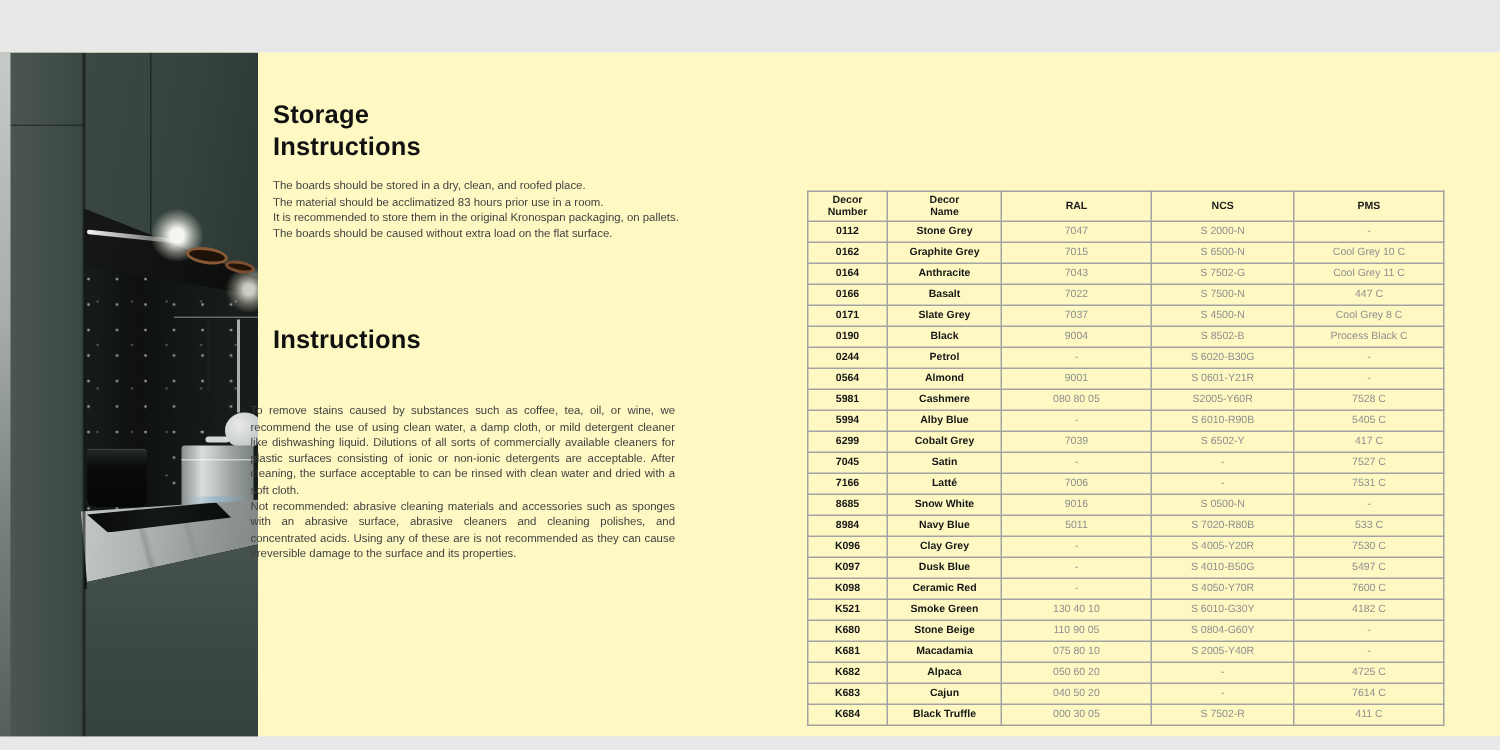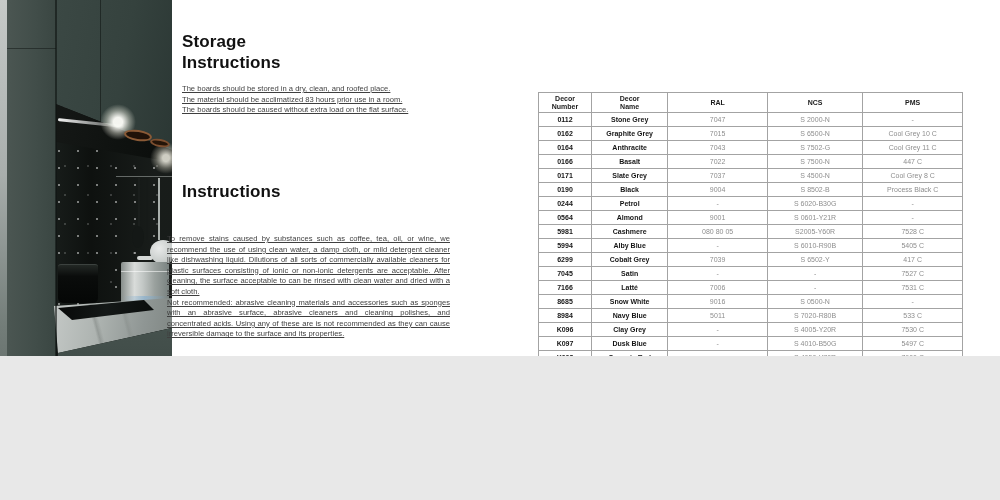--- a/index.html
+++ b/index.html
@@ -1,18 +1,18 @@
 <!DOCTYPE html>
 <html><head>
 <meta charset="utf-8">
 <style>
   html,body{margin:0;padding:0;background:#e8e8e8;}
   .page{
-    position:relative;width:1000px;height:356px;background:#ffffff;
-    overflow:hidden;font-family:"Liberation Sans",sans-serif;color:#1a1a1a;
+    position:relative;width:1000px;height:456px;background:#fef9c3;
+    overflow:hidden;font-family:"Liberation Sans",sans-serif;color:#1a1a1a;margin-top:35px;
   }
   
   .photo{position:absolute;left:0;top:0;width:172px;height:500px;overflow:hidden;background:#3e4a46;}
   .photo *{position:absolute;}
   .wall-strip{left:0;top:0;width:7px;height:500px;
     background:linear-gradient(180deg,#c6cac8 0%,#a8aeac 35%,#737d79 65%,#4b5551 100%);}
   .tall-cabinet{left:7px;top:0;width:49px;height:500px;
     background:linear-gradient(90deg,#4b5652 0%,#414d49 60%,#3a4642 100%);}
   .tall-seam-h{left:7px;top:48px;width:49px;height:1px;background:rgba(20,26,23,.55);}
   .scene-seam-v{left:55px;top:0;width:2px;height:500px;background:rgba(15,20,18,.6);}
@@ -71,21 +71,21 @@
   .lower-cabinet{left:56px;top:322px;width:116px;height:178px;
     clip-path:polygon(2px 31px,116px 6px,116px 178px,0 178px);
     background:linear-gradient(180deg,#46524e 0%,#3b4743 45%,#323e3a 100%);}
 
   
   .section-title{position:absolute;font-size:17px;font-weight:bold;line-height:21px;color:#111;letter-spacing:.1px;}
   .section-title span{display:block;}
   .storage-title{left:182px;top:31px;}
   .cleaning-title{left:182px;top:181px;}
   .color-title{left:537px;top:31px;}
-  .body-text{position:absolute;font-size:7.6px;line-height:10.6px;color:#3f3f3f;text-decoration:underline;}
+  .body-text{position:absolute;font-size:7.6px;line-height:10.6px;color:#3f3f3f;}
   .storage-body{left:182px;top:84px;width:300px;}
   .cleaning-body{left:167px;top:234px;width:283px;text-align:justify;}
   .cleaning-body p{margin:0;}
 
   
   .color-table{position:absolute;left:538px;top:92px;width:425px;border-collapse:collapse;table-layout:fixed;}
   .color-table th,.color-table td{
     border:1px solid #a3a3a3;padding:0 2px;text-align:center;vertical-align:middle;
     font-size:7px;line-height:8px;overflow:hidden;white-space:nowrap;}
   .color-table th{height:19px;font-weight:bold;color:#1a1a1a;}
@@ -136,20 +136,21 @@
 
   <div class="section-title storage-title">
     <span>Storage</span>
     <span>Instructions</span>
   </div>
 
   <div class="body-text storage-body">
 
   <div class="line">The boards should be stored in a dry, clean, and roofed place.</div>
       <div class="line">The material should be acclimatized 83 hours prior use in a room.</div>
+      <div class="line">It is recommended to store them in the original Kronospan packaging, on pallets.</div>
       <div class="line">The boards should be caused without extra load on the flat surface.</div>
     </div>
 
   <div class="section-title cleaning-title">
     <span>Instructions</span>
   </div>
 
   <div class="body-text cleaning-body">
 
   <p>To remove stains caused by substances such as coffee, tea, oil, or wine, we recommend the use of using clean water, a damp cloth, or mild detergent cleaner like dishwashing liquid. Dilutions of all sorts of commercially available cleaners for plastic surfaces consisting of ionic or non-ionic detergents are acceptable. After cleaning, the surface acceptable to can be rinsed with clean water and dried with a soft cloth.</p>

